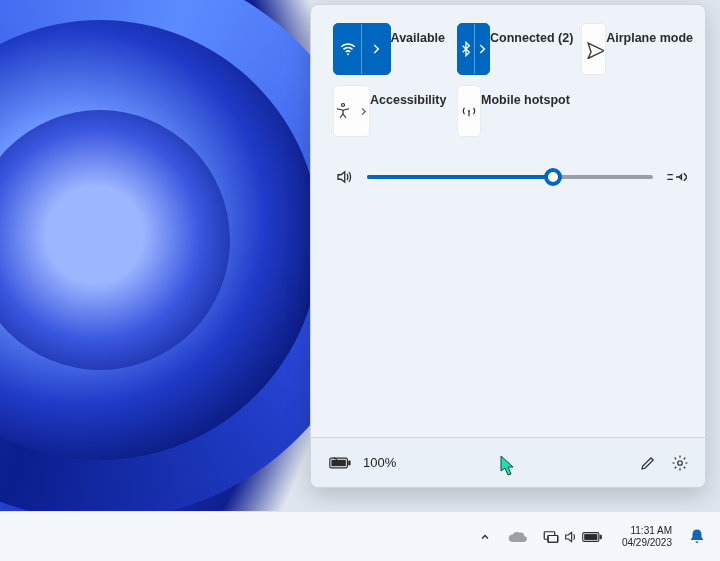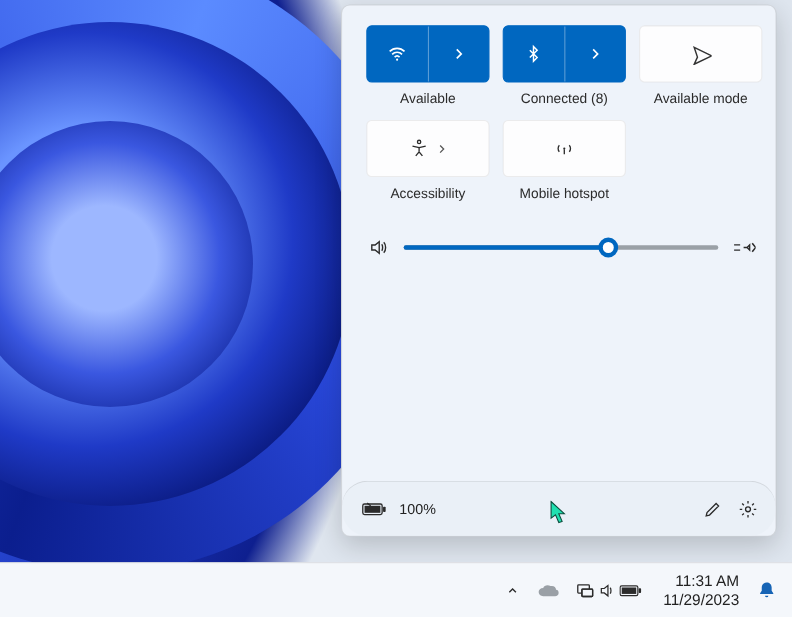--- a/index.html
+++ b/index.html
@@ -48,21 +48,21 @@
     box-shadow: 0 8px 24px rgba(0,0,0,0.18);
     display: flex; flex-direction: column;
   }
   .tile-grid {
     padding: 18px 18px 8px 22px;
     display: grid;
     grid-template-columns: repeat(3, 112px);
     column-gap: 12px;
     row-gap: 10px;
   }
-  .tile-wrap { display:flex; flex-direction:column; align-items:center; }
+  .tile-wrap { display:flex; flex-direction:row; align-items:flex-start;font-weight:bold; }
   .tile {
     width: 112px; height: 52px;
     border-radius: 5px;
     background: #fdfdfe;
     border: 1px solid rgba(0,0,0,0.07);
     display:flex; align-items:center; justify-content:center;
     position: relative;
     cursor: pointer;
   }
   .tile.split { display:flex; padding:0; }
@@ -94,36 +94,36 @@
 
   
   .footer {
     margin-top:auto;
     height: 50px;
     border-top:1px solid rgba(0,0,0,0.10);
     background:#eaf0f7;
     display:flex; align-items:center;
     padding: 0 14px 0 18px;
     gap:10px;
-    border-bottom-left-radius:8px; border-bottom-right-radius:8px;border-radius:23px;
+    border-bottom-left-radius:8px; border-bottom-right-radius:8px;
   }
   .footer .spacer { flex:1; }
   .footer .pct { font-size:13px; color:#222; }
 
   
   .taskbar {
     position:absolute; left:0; right:0; bottom:0; height:50px;
     background:#f4f7fb;
     border-top:1px solid rgba(0,0,0,0.08);
     display:flex; align-items:center; justify-content:flex-end;
     padding-right:10px; gap:6px;
   }
   .tray-icon { width:26px; height:26px; display:flex; align-items:center; justify-content:center; color:#2b2b2b; border-radius:4px; cursor:pointer; }
   .tray-group { display:flex; align-items:center; gap:2px; padding:2px 6px; border-radius:4px; }
-  .clock { text-align:right; line-height:1.15; font-size:14px; color:#222; padding:0 6px; cursor:pointer; }
+  .clock { text-align:right; line-height:1.15; font-size:10px; color:#222; padding:0 6px; cursor:pointer; }
   .bell { color:#1664b5; }
 
   
   .cursor { position:absolute; width:16px; height:22px; pointer-events:none; }
 
   svg { display:block; }
 </style>
 </head>
 <body>
 
@@ -167,32 +167,32 @@
           </span>
         </div>
         <div class="half">
           <span>
             <svg width="14" height="14" viewBox="0 0 24 24" fill="none" stroke="currentColor" stroke-width="2.5">
                 <path d="M9 5l7 7-7 7"></path>
               </svg>
           </span>
         </div>
       </div>
-      <div class="tile-label">Connected (8)</div>
+      <div class="tile-label">Connected (2)</div>
     </div>
 
     <div class="tile-wrap">
       <div class="tile">
         <span>
           <svg width="20" height="20" viewBox="0 0 24 24" fill="none" stroke="#333" stroke-width="1.6">
               <path d="M2 12l20-7-7 20-3-8-10-5z" transform="rotate(45 12 12)"></path>
             </svg>
         </span>
       </div>
-      <div class="tile-label">Available mode</div>
+      <div class="tile-label">Airplane mode</div>
     </div>
 
 
 
     <div class="tile-wrap">
       <div class="tile" style="justify-content:center;">
         <span>
           <svg width="18" height="18" viewBox="0 0 24 24" fill="none" stroke="#2b2b2b" stroke-width="1.6">
               <circle cx="12" cy="4" r="2"></circle>
               <path d="M4 9l8 2 8-2"></path>
@@ -306,21 +306,21 @@
     <span>
       <svg width="22" height="14" viewBox="0 0 30 18" fill="none" stroke="#2b2b2b" stroke-width="1.5">
           <rect x="1" y="3" width="22" height="12" rx="2"></rect>
           <rect x="24" y="6" width="3" height="6" rx="1" fill="#2b2b2b" stroke="none"></rect>
           <rect x="3" y="5" width="18" height="8" fill="#2b2b2b" stroke="none"></rect>
         </svg>
     </span>
   </div>
   <div class="clock">
     <div>11:31 AM</div>
-    <div>11/29/2023</div>
+    <div>04/29/2023</div>
   </div>
   <div class="tray-icon bell">
     <svg width="18" height="18" viewBox="0 0 24 24" fill="#1664b5" stroke="none">
         <path d="M12 2c-3.5 0-6 2.5-6 6v4l-2 3v1h16v-1l-2-3V8c0-3.5-2.5-6-6-6z"></path>
         <path d="M10 18a2 2 0 0 0 4 0h-4z"></path>
       </svg>
   </div>
 </div>
 
 </body></html>

